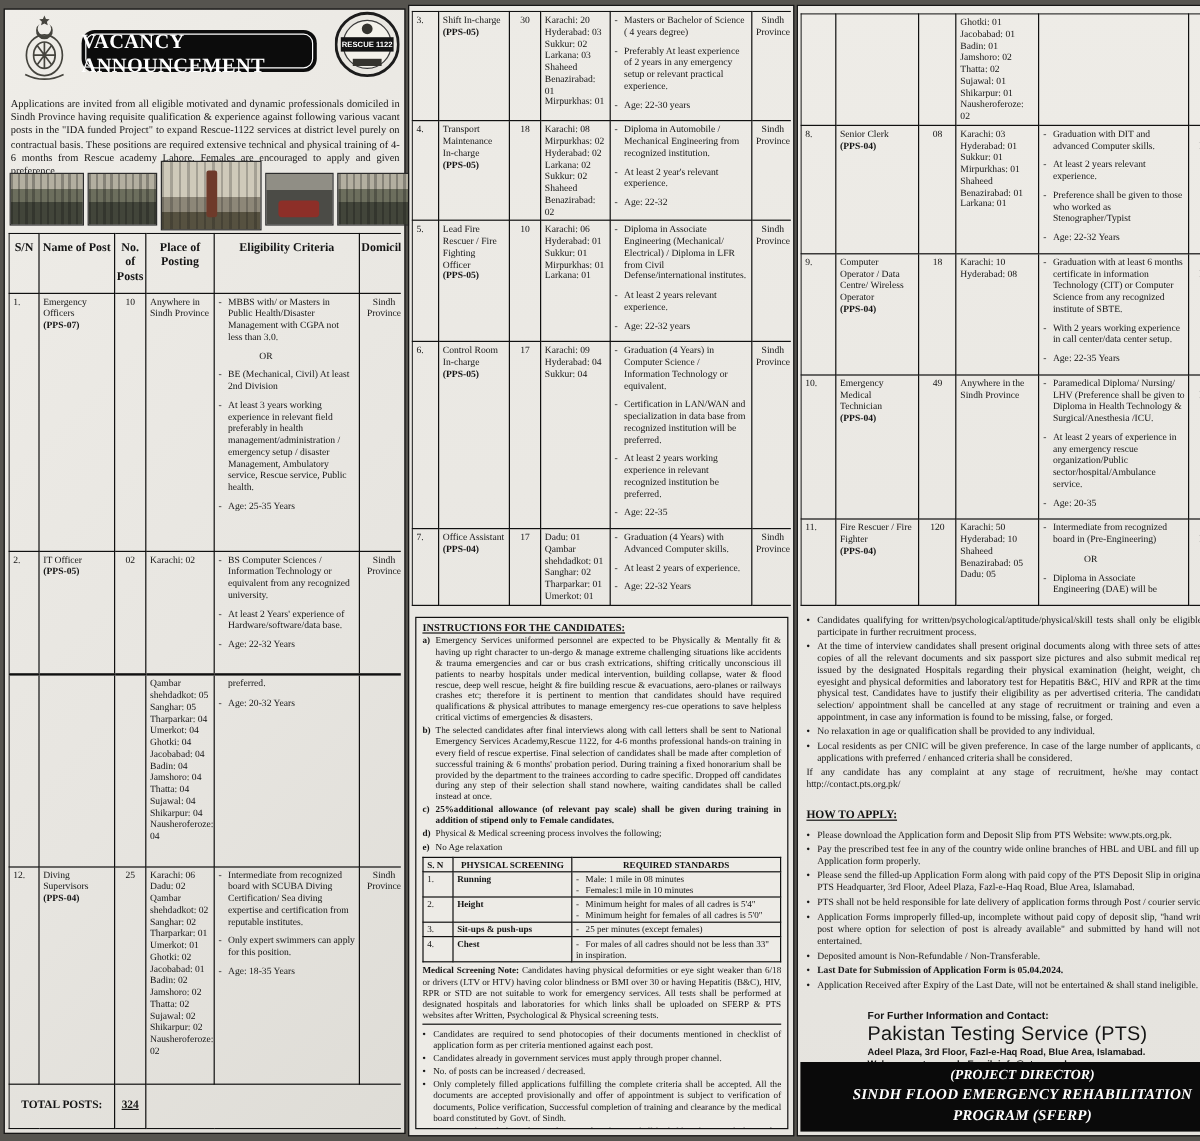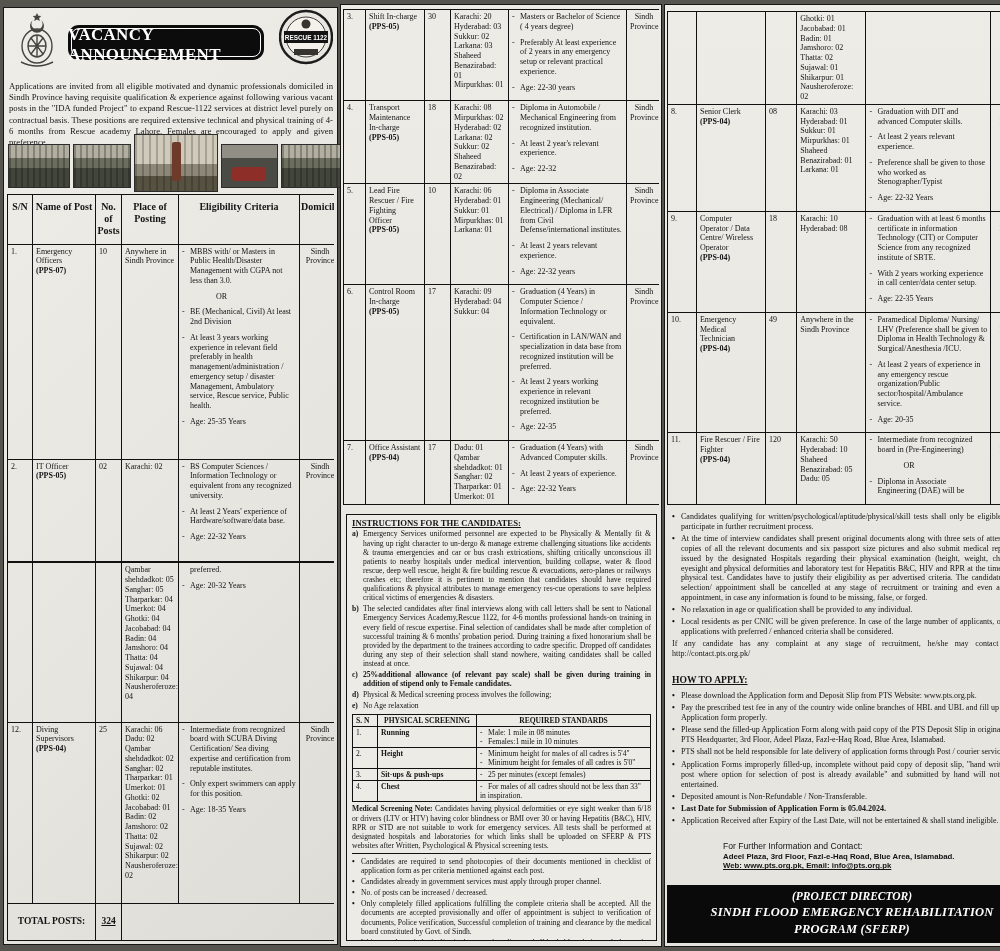--- a/index.html
+++ b/index.html
@@ -28,21 +28,21 @@
   .ph4::after{content:"";position:absolute;left:18%;bottom:14%;width:62%;height:34%;background:#8d2f28;border-radius:3px}
 
   
   .jobs{position:absolute;left:3px;right:3px;top:186px;bottom:3px;overflow:hidden}
   .jobs-mid{position:absolute;left:2px;right:2px;top:4px;height:502px;overflow:hidden}
   .jobs-right{position:absolute;left:2px;right:2px;top:6px;height:500px;overflow:hidden}
   table.jt{width:100%;border-collapse:collapse;table-layout:fixed;font-size:8px;line-height:1.22}
   .jt-left{height:100%}
   .jt th{border:1px solid #111;padding:6px 1px;font-size:10px;vertical-align:top}
   .jt td{border:1px solid #111;padding:2px 3px;vertical-align:top;overflow:hidden}
-  .c-no{}
+  .c-no{text-align:center}
   .c-dm{text-align:center}
   .grade{font-weight:bold}
   .crit{display:flex;margin-bottom:6px}
   .crit .dash{flex:none;width:8px}
   .crit.or{padding-left:34px;margin-bottom:6px}
   .bld{font-weight:bold}
   tr.frag td{border-top:2.5px solid #111}
   .total-row td{border:1.4px solid #111;font-weight:bold;font-size:9.5px;height:32px;vertical-align:middle}
   .total-val{text-align:center;text-decoration:underline}
 
@@ -62,21 +62,21 @@
   .bullets .mk{width:9px}
 
   
   .notes{position:absolute;left:7px;right:28px;top:507px;font-size:8px;line-height:1.24}
   .notes .mk{width:9px}
   .complaint{margin-top:2px;text-align:justify}
   .hta{position:absolute;left:7px;right:28px;top:669px;font-size:8px;line-height:1.26}
   .hta-h{font-weight:bold;text-decoration:underline;font-size:9.6px;margin-bottom:5px}
   .hta .mk{width:9px}
   .contact{position:absolute;left:58px;top:836px;font-family:"Liberation Sans",sans-serif;line-height:1.25}
-  .c-lab{font-weight:normal;font-size:8.6px}
+  .c-lab{font-weight:bold;font-size:8.6px}
   .c-uan{font-weight:bold;font-size:13.5px}
   .c-org{font-size:16.5px;letter-spacing:.2px}
   .c-addr{font-size:7.8px;font-weight:bold}
   .c-web{font-size:7.8px;font-weight:bold;text-decoration:underline}
   .sideref{position:absolute;right:2px;top:826px;writing-mode:vertical-rl;font-family:"Liberation Sans",sans-serif;
            font-weight:bold;font-size:11.5px;letter-spacing:1px;color:#1a1a1a}
   .banner{position:absolute;left:2px;right:2px;bottom:3px;background:#0a0a0a;color:#fff;text-align:center;
           padding:4px 16px 5px;font-style:italic;font-weight:bold;line-height:1.35}
   .b1{font-size:11.5px}
   .b2{font-size:12.5px;letter-spacing:.2px}
@@ -743,20 +743,21 @@
           <span class="lt">Last Date for Submission of Application Form is 05.04.2024.</span>
         </div>
         <div class="li">
           <span class="mk">•</span>
           <span class="lt">Application Received after Expiry of the Last Date, will not be entertained &amp; shall stand ineligible.</span>
         </div>
       </div>
   </div>
   <div class="contact">
     <div class="c-lab">For Further Information and Contact:</div>
+    <div class="c-org">Pakistan Testing Service (PTS)</div>
     <div class="c-addr">Adeel Plaza, 3rd Floor, Fazl-e-Haq Road, Blue Area, Islamabad.</div>
     <div class="c-web">Web: www.pts.org.pk, Email: info@pts.org.pk</div>
   </div>
   <div class="sideref">INF/KRY # 736/2024</div>
   <div class="banner">
     <div class="b1">(PROJECT DIRECTOR)</div>
     <div class="b2">SINDH FLOOD EMERGENCY REHABILITATION PROGRAM (SFERP)</div>
   </div>
 </div>
 

